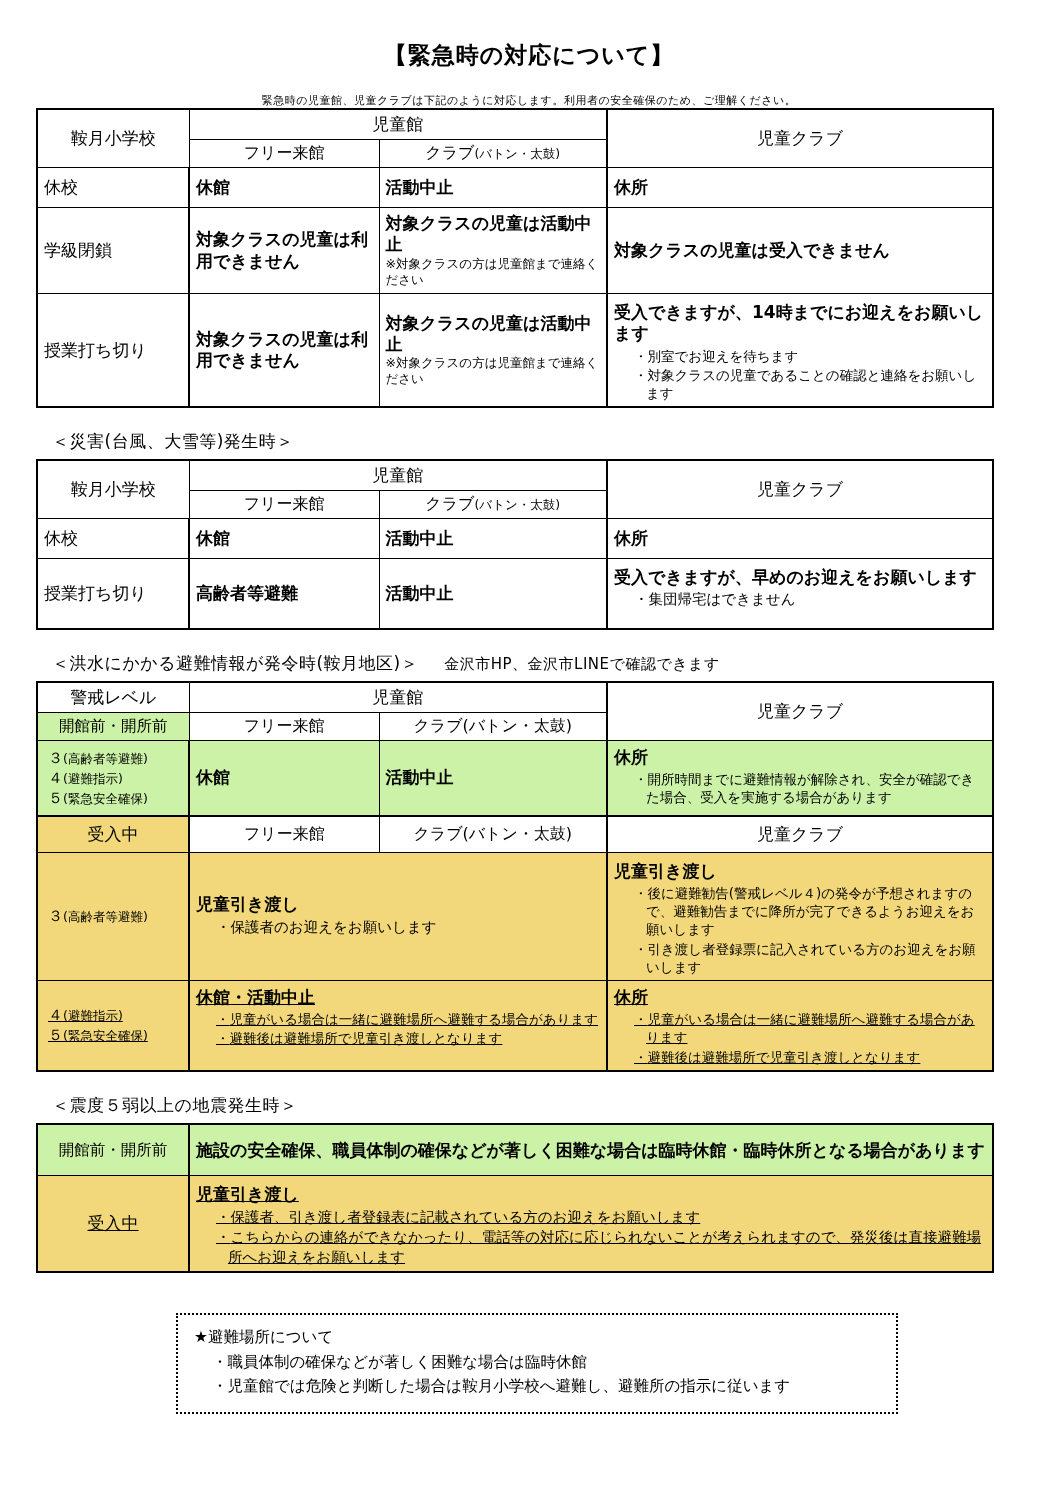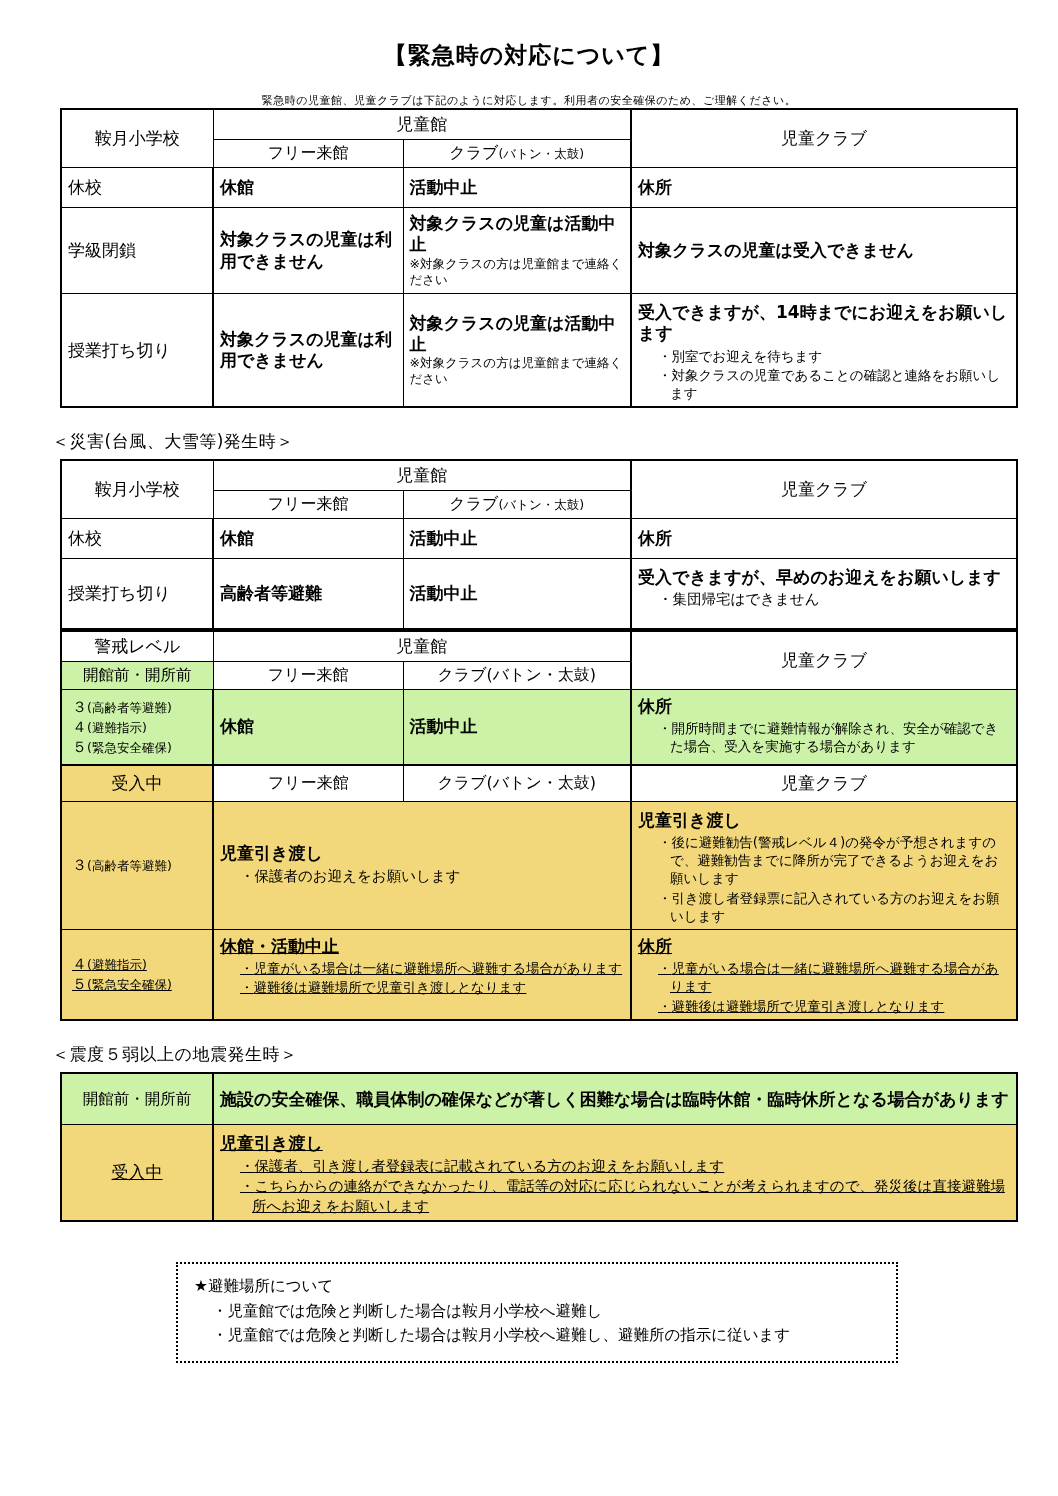--- a/index.html
+++ b/index.html
@@ -37,21 +37,21 @@
     font-size: 17px;
     margin: 22px 0 6px 52px;
     letter-spacing: 0.5px;
   }
   .section-head .note {
     font-size: 15px;
     margin-left: 26px;
   }
   table {
     border-collapse: collapse;
-    margin-left: 60px;
+    margin-left: 36px;
     table-layout: fixed;
   }
   .t-main { width: 956px; }
   td, th {
     border: 1px solid #000000;
     vertical-align: middle;
     padding: 3px 6px;
     box-sizing: border-box;
     font-size: 15px;
     font-weight: normal;
@@ -211,20 +211,23 @@
         <td class="cellmain outer-r outer-b thick-l" style="vertical-align:top;padding-top:8px">
           <div>受入できますが、早めのお迎えをお願いします</div>
           <ul class="bl big">
             <li>集団帰宅はできません</li>
           </ul>
         </td>
       </tr>
     </tbody>
   </table>
 
+  <div class="section-head">
+    <span>＜洪水にかかる避難情報が発令時(鞍月地区)＞</span><span class="note">金沢市HP、金沢市LINEで確認できます</span>
+  </div>
   <table class="t-main">
     <colgroup>
       <col style="width:152px">
         <col style="width:190px">
         <col style="width:228px">
         <col style="width:386px">
     </colgroup>
     <tbody>
       <tr>
         <td class="hdr outer-l outer-t">警戒レベル</td>
@@ -326,19 +329,19 @@
             <li>こちらからの連絡ができなかったり、電話等の対応に応じられないことが考えられますので、発災後は直接避難場所へお迎えをお願いします</li>
           </ul>
         </td>
       </tr>
     </tbody>
   </table>
 
   <div class="footer-box">
     <div class="star">★避難場所について</div>
     <ul>
-      <li>児童館では危険と判断した場合は鞍月小学校へ避難し</li>
+      <li>職員体制の確保などが著しく困難な場合は臨時休館</li>
       <li>児童館では危険と判断した場合は鞍月小学校へ避難し、避難所の指示に従います</li>
     </ul>
   </div>
 
   <div class="spacer-20"></div>
 </div>
 
 </body></html>

